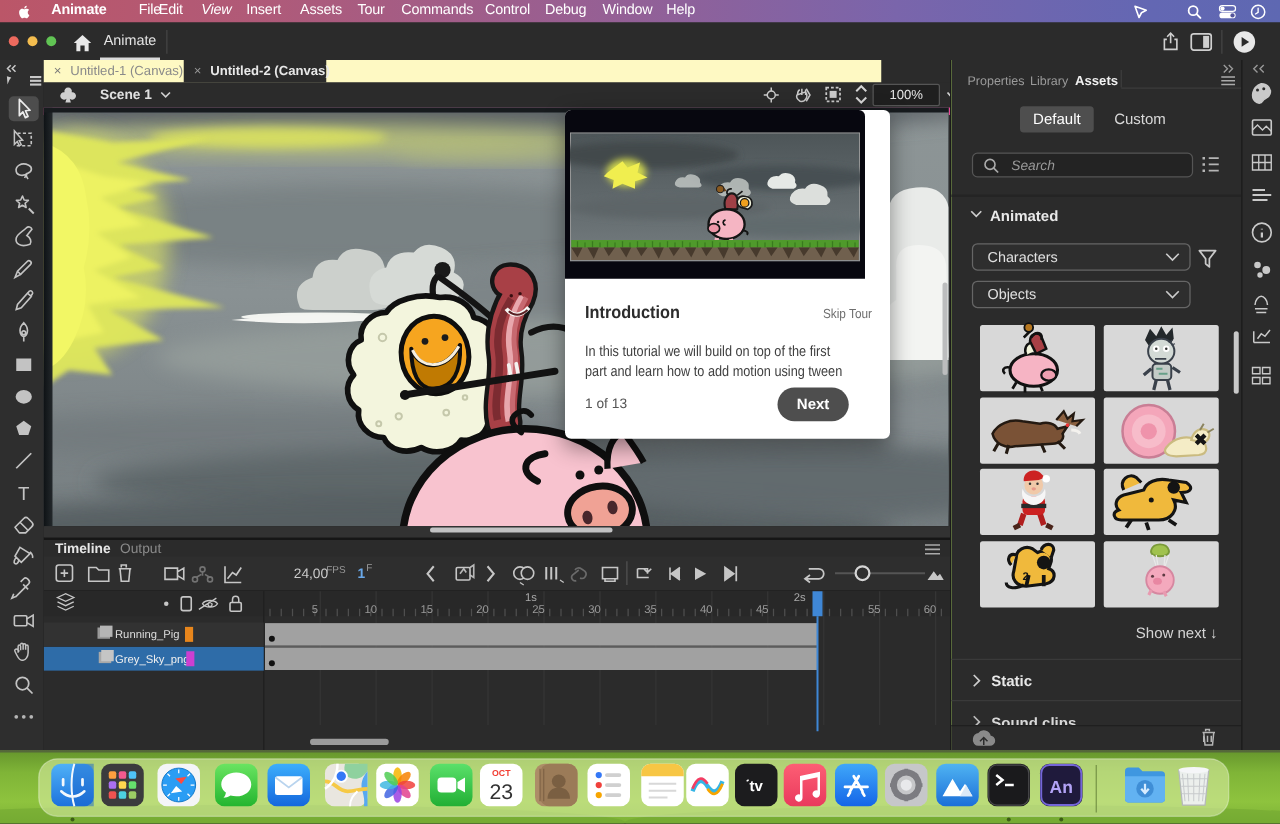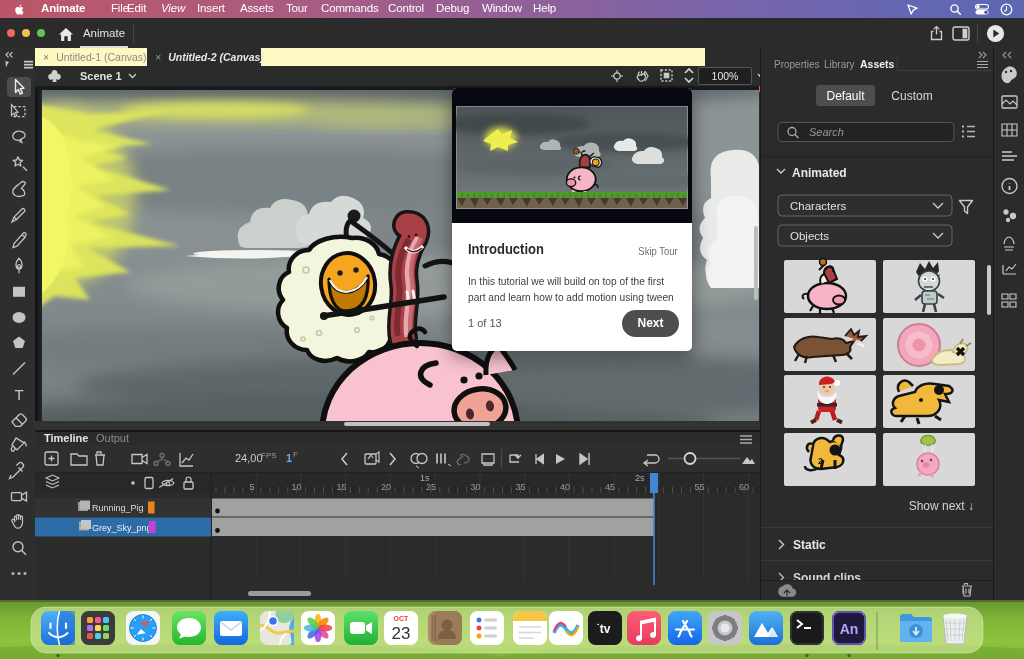--- a/index.html
+++ b/index.html
@@ -19,21 +19,21 @@
   #editbar{left:35px;top:66px;width:725px;height:20px;background:#2b2b2b;border-bottom:6px solid #ec4899;color:#ddd;font-size:11px;}
   
   #stage{left:35px;top:86px;width:724px;height:335px;background:#20262a;overflow:hidden;}
   #stagestrip{left:35px;top:421px;width:725px;height:9px;background:#323232;}
   
   #timeline{left:35px;top:430px;width:725px;height:170px;background:#2b2b2b;}
   
   #rightpanel{left:760px;top:48px;width:233px;height:552px;background:#bef264;border-left:1px solid #1a1a1a;}
   #iconstrip{left:993px;top:48px;width:31px;height:552px;background:#2b2b2b;border-left:1px solid #1a1a1a;}
   
-  #popup{left:452px;top:88px;width:240px;height:263px;background:#fff;border-radius:5px;box-shadow:0 6px 18px rgba(0,0,0,.45);}
+  #popup{left:452px;top:88px;width:240px;height:263px;background:#fff;border-radius:5px;box-shadow:0 6px 18px rgba(0,0,0,.45);padding-left:20px;}
   
   #dockzone{left:0;top:600px;width:1024px;height:51px;background:linear-gradient(180deg,#5f8f2b 0%,#7ab034 25%,#8cc23d 60%,#7db236 100%);}
 </style>
 </head>
 <body>
 <div id="menubar" class="abs">
   <svg class="abs" style="left:13px;top:3px" width="13" height="13" viewBox="0 0 13 13">
       <path fill="#fff" d="M9.2 6.9c0-1.3 1.05-1.9 1.1-1.93-.6-.88-1.54-1-1.87-1.02-.8-.08-1.55.47-1.95.47-.4 0-1.02-.46-1.68-.45-.87.01-1.66.5-2.1 1.27-.9 1.55-.23 3.85.64 5.11.43.62.94 1.31 1.6 1.29.64-.03.88-.41 1.66-.41.77 0 .99.41 1.67.4.69-.01 1.13-.63 1.55-1.25.49-.71.69-1.4.7-1.44-.02-.01-1.34-.52-1.32-2.04zM7.9 3.1c.35-.43.59-1.02.52-1.6-.5.02-1.12.34-1.48.76-.33.38-.62.98-.54 1.56.56.04 1.14-.29 1.5-.72z"></path>
     </svg>
   <span class="abs mi" style="left:41px;font-weight:bold;">Animate</span>
@@ -164,21 +164,21 @@
       </g>
   <g transform="translate(19,525.4)" fill="#b5b5b5">
         <circle cx="-6" r="1.5"></circle>
         <circle cx="0" r="1.5"></circle>
         <circle cx="6" r="1.5"></circle>
       </g>
 </svg>
 </div>
 <div id="docbar" class="abs">
   <div class="abs" style="left:0;top:0;width:112px;height:18px;line-height:18px;"><span style="color:#777;margin-left:8px;">×</span><span style="margin-left:7px;color:#8a8a8a;">Untitled-1 (Canvas)</span></div>
-  <div class="abs" style="left:112px;top:0;width:114px;height:18px;background:#2b2b2b;line-height:18px;font-style:italic;"><span style="color:#999;margin-left:8px;">×</span><span style="margin-left:7px;color:#e8e8e8;font-weight:bold;">Untitled-2 (Canvas)</span></div>
+  <div class="abs" style="left:112px;top:0;width:114px;height:18px;background:#2b2b2b;line-height:18px;"><span style="color:#999;margin-left:8px;">×</span><span style="margin-left:7px;color:#e8e8e8;font-weight:bold;">Untitled-2 (Canvas)</span></div>
 </div>
 <div id="editbar" class="abs">
   <svg class="abs" style="left:12px;top:3px" width="15" height="14" viewBox="0 0 15 14">
       <path fill="#d0d0d0" d="M7.5 1 a3 3 0 0 1 2.9 3.8 a3 3 0 1 1 -1.6 5.2 l.9 3 h-4.4 l.9-3 a3 3 0 1 1 -1.6-5.2 A3 3 0 0 1 7.5 1z"></path>
     </svg>
   <div class="abs" style="left:45px;top:0;width:60px;line-height:20px;color:#e0e0e0;font-size:11px;font-weight:bold;">Scene 1</div>
   <svg class="abs" style="left:93px;top:7px" width="9" height="6" viewBox="0 0 9 6">
       <path d="M1 1 L4.5 4.5 L8 1" stroke="#cfcfcf" stroke-width="1.3" fill="none"></path>
     </svg>
   <svg class="abs" style="left:575px;top:3px" width="14" height="14" viewBox="0 0 14 14">

